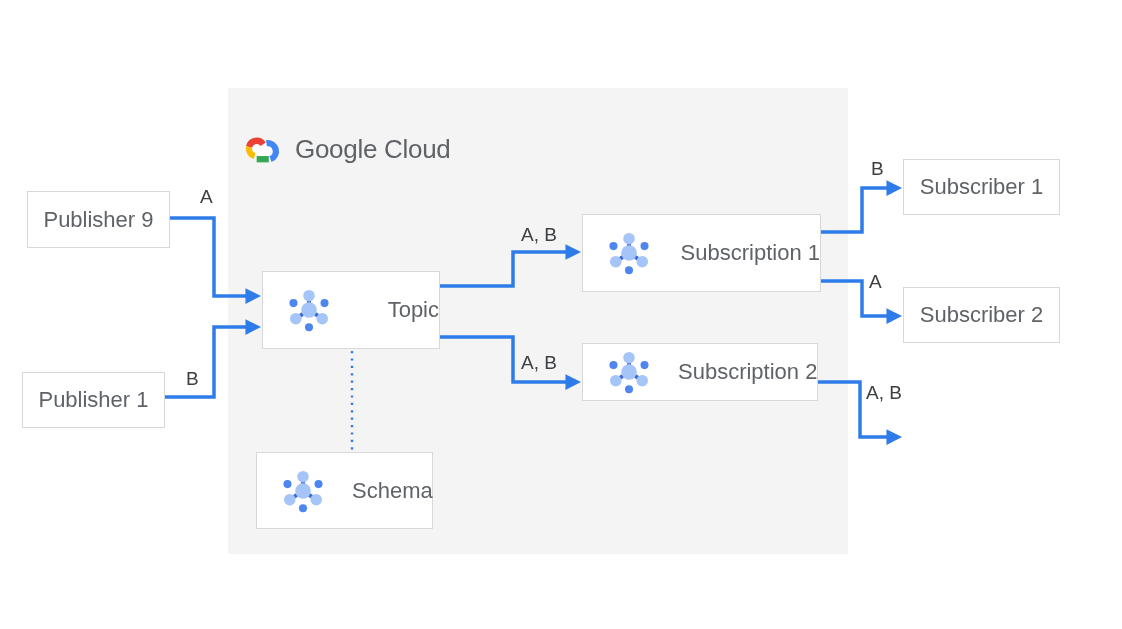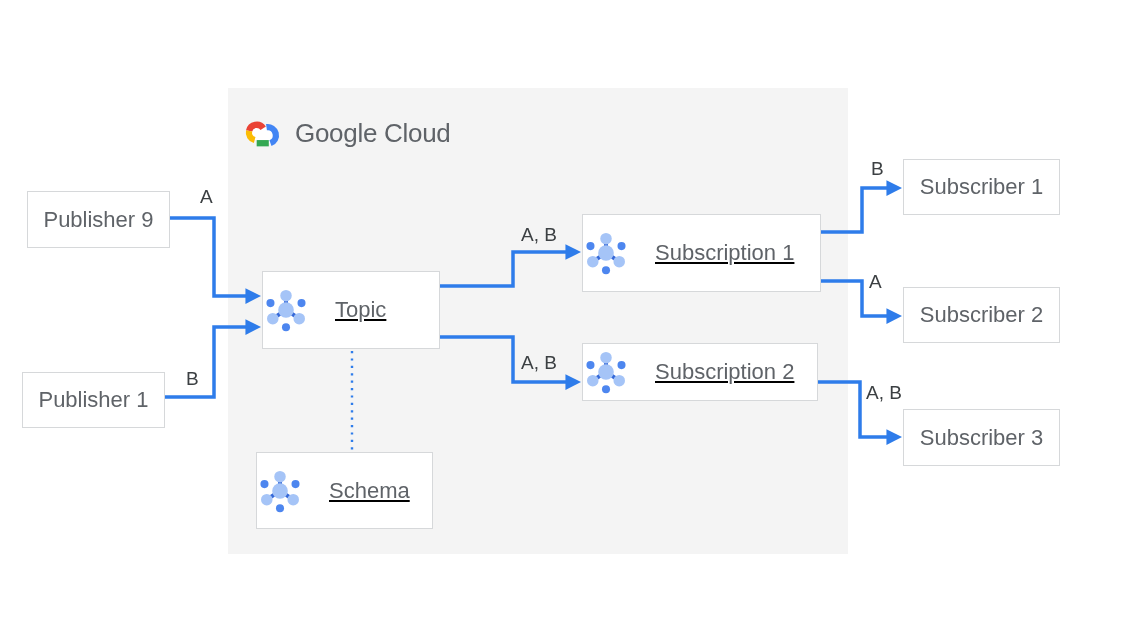--- a/index.html
+++ b/index.html
@@ -5,32 +5,32 @@
   html,body{margin:0;padding:0;background:#ffffff;}
   .canvas{
     position:relative;width:1122px;height:629px;background:#ffffff;overflow:hidden;
     font-family:"Liberation Sans", sans-serif;
   }
   .panel{
     position:absolute;left:228px;top:88px;width:620px;height:466px;
     background:#f4f4f4;
   }
   .logo{
-    position:absolute;left:242px;top:113px;height:40px;
+    position:absolute;left:242px;top:129px;height:40px;
     display:flex;align-items:center;gap:12px;
   }
   .logo-text{font-size:26px;color:#5f6368;letter-spacing:-0.3px;white-space:nowrap;}
   .logo-text .w1{font-weight:500;margin-right:7px;}
   .logo-text .w2{font-weight:400;}
   .node{
     position:absolute;background:#ffffff;border:1px solid #d6d8da;
     box-sizing:border-box;display:flex;align-items:center;
   }
   .node.plain{justify-content:center;}
-  .node.iconbox{justify-content:flex-start;gap:26px;text-decoration:underline;}
+  .node.iconbox{justify-content:space-between;padding-left:23px;gap:26px;}
   .node-label{font-size:22px;color:#5f6368;white-space:nowrap;}
   .edge-label{
     position:absolute;font-size:19px;color:#3c4043;white-space:nowrap;
   }
   .connectors{position:absolute;left:0;top:0;pointer-events:none;}
   .hub{width:46px;height:46px;flex:0 0 auto;}
 </style>
 </head>
 <body>
 
@@ -97,23 +97,20 @@
   </div>
 
   <div class="node plain" style="left:903px;top:159px;width:157px;height:56px">
     <span class="node-label">Subscriber 1</span>
   </div>
 
   <div class="node plain" style="left:903px;top:287px;width:157px;height:56px">
     <span class="node-label">Subscriber 2</span>
   </div>
 
-  <div class="node plain" style="left:903px;top:409px;width:157px;height:57px">
-    <span class="node-label">Subscriber 3</span>
-  </div>
 
   <div class="node iconbox" style="left:256px;top:452px;width:177px;height:77px">
     <svg class="hub" viewBox="0 0 40 40">
         <use href="#hub-icon"></use>
       </svg>
     <span class="node-label">Schema</span>
   </div>
 
   <div class="node iconbox" style="left:262px;top:271px;width:178px;height:78px">
     <svg class="hub" viewBox="0 0 40 40">

